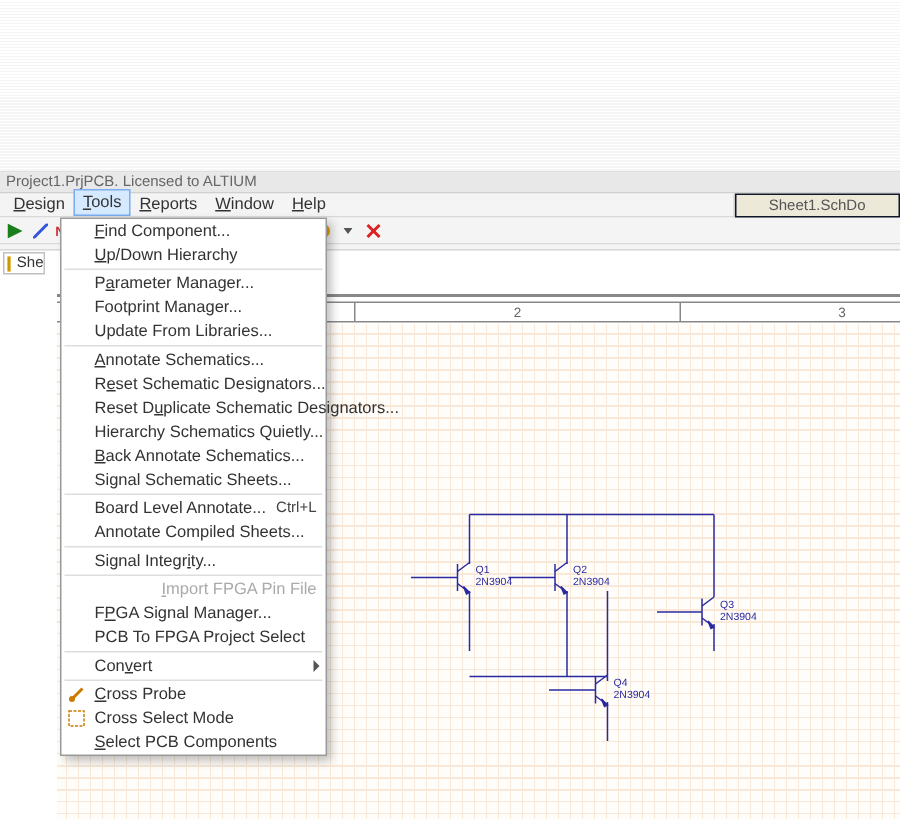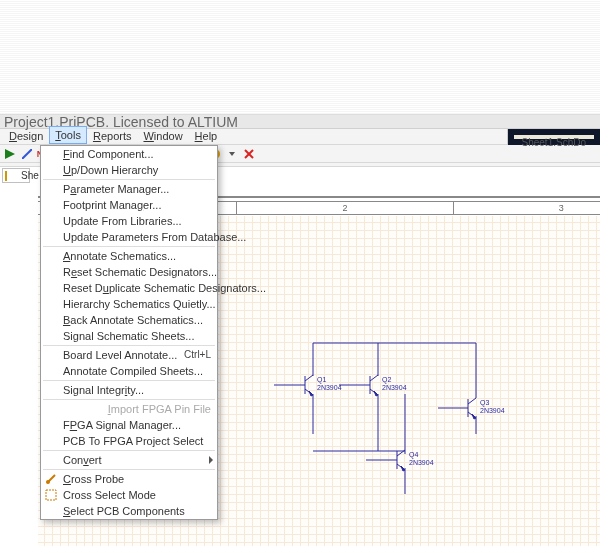--- a/index.html
+++ b/index.html
@@ -2,36 +2,36 @@
 <html><head>
 <meta charset="utf-8">
 <style>
   * { margin: 0; padding: 0; box-sizing: border-box; }
   html, body { width: 600px; height: 546px; font-family: "Segoe UI", Tahoma, Arial, sans-serif; font-size: 11px; color: #333; overflow: hidden; }
   body { background: #fff; }
 
   
   .scanlines { height: 115px; background: repeating-linear-gradient(0deg,#f5f5f5,#f5f5f5 1px,#fff 1px,#fff 2px); border-bottom:1px solid #ddd; }
 
-  .title-bar { height: 14px; line-height: 14px; background: #e8e8e8; padding: 0 4px; font-size: 14px; color: #666; border-bottom:1px solid #d0d0d0; }
+  .title-bar { height: 14px; line-height: 14px; background: #e8e8e8; padding: 0 4px; font-size: 10px; color: #666; border-bottom:1px solid #d0d0d0; }
 
   .menu-bar { height: 16px; display: flex; align-items: flex-end; padding: 0 3px; background:#f4f4f4; border-bottom:1px solid #d8d8d8; }
   .menu-item { padding: 0 6px; line-height: 16px; cursor: default; }
   .menu-item .ul { text-decoration: underline; }
 
   .tool-bar { height: 18px; display:flex; align-items:center; padding: 0 2px; background:#f4f4f4; border-bottom:1px solid #d8d8d8; gap:1px; }
   .tb-icon { width:16px; height:14px; display:inline-flex; align-items:center; justify-content:center; border:1px solid transparent; }
   .tb-sep { width:1px; height:12px; background:#ccc; margin:0 2px; }
 
   .tabs-right { position:absolute; right:0; top:129px; height:16px; display:flex; border-left:1px solid #ccc; }
-  .doc-tab { padding:0 8px; line-height:16px; background:#ece9d8; border:6px solid #0f172a; font-size:10px; color:#555; }
+  .doc-tab { padding:0 22px; line-height:16px; background:#ece9d8; border:1px solid #0f172a; font-size:10px; color:#555; }
 
   
   .left-tabs { position:absolute; left:2px; top:168px; width:30px; }
-  .sheet-tab { width:28px; border:1px solid #c0c0c0; font-size:10px; background:#fff; padding:1px 0 1px 2px; margin-bottom:1px; display:flex; align-items:center; gap:14px; }
+  .sheet-tab { width:28px; border:1px solid #c0c0c0; font-size:10px; background:#fff; padding:1px 0 1px 2px; margin-bottom:1px; display:flex; align-items:center; gap:4px; }
   .sheet-tab .i { width:10px;height:10px; background:#ffd966; border:1px solid #cc9a00; }
 
   
   .workspace { position:absolute; left:38px; top:187px; right:0; bottom:0; overflow:hidden; }
   .paper-border { position:absolute; left:-23px; top:9px; width:660px; height:360px; border:2px solid #888; background:#fff; }
   .grid { position:absolute; left:3px; top:18px; right:3px; bottom:3px;
     background:
       repeating-linear-gradient(0deg ,#f7e8d8,#f7e8d8 1px,transparent 1px,transparent 8px),
       repeating-linear-gradient(90deg,#f7e8d8,#f7e8d8 1px,transparent 1px,transparent 8px);
     background-color:#fffdfa;
@@ -238,21 +238,20 @@
   </div>
 </div>
 
 <div class="dropdown" id="tools-dd">
     <div class="dd-item"><span class="ul">F</span>ind Component...</div>
     <div class="dd-item"><span class="ul">U</span>p/Down Hierarchy</div>
     <div class="dd-sep"></div>
     <div class="dd-item">P<span class="ul">a</span>rameter Manager...</div>
     <div class="dd-item">Footprint Mana<span class="ul">g</span>er...</div>
     <div class="dd-item">Update From Libraries...</div>
-    <div class="dd-item">Update Parameters From Database...</div>
     <div class="dd-sep"></div>
     <div class="dd-item"><span class="ul">A</span>nnotate Schematics...</div>
     <div class="dd-item">R<span class="ul">e</span>set Schematic Designators...</div>
     <div class="dd-item">Reset D<span class="ul">u</span>plicate Schematic Designators...</div>
     <div class="dd-item">Hierarchy Schematics Quietly...</div>
     <div class="dd-item"><span class="ul">B</span>ack Annotate Schematics...</div>
     <div class="dd-item">Signal Schematic Sheets...</div>
     <div class="dd-sep"></div>
     <div class="dd-item">Board Level Annotate...<span class="dd-short">Ctrl+L</span></div>
     <div class="dd-item">Annotate Compiled Sheets...</div>

